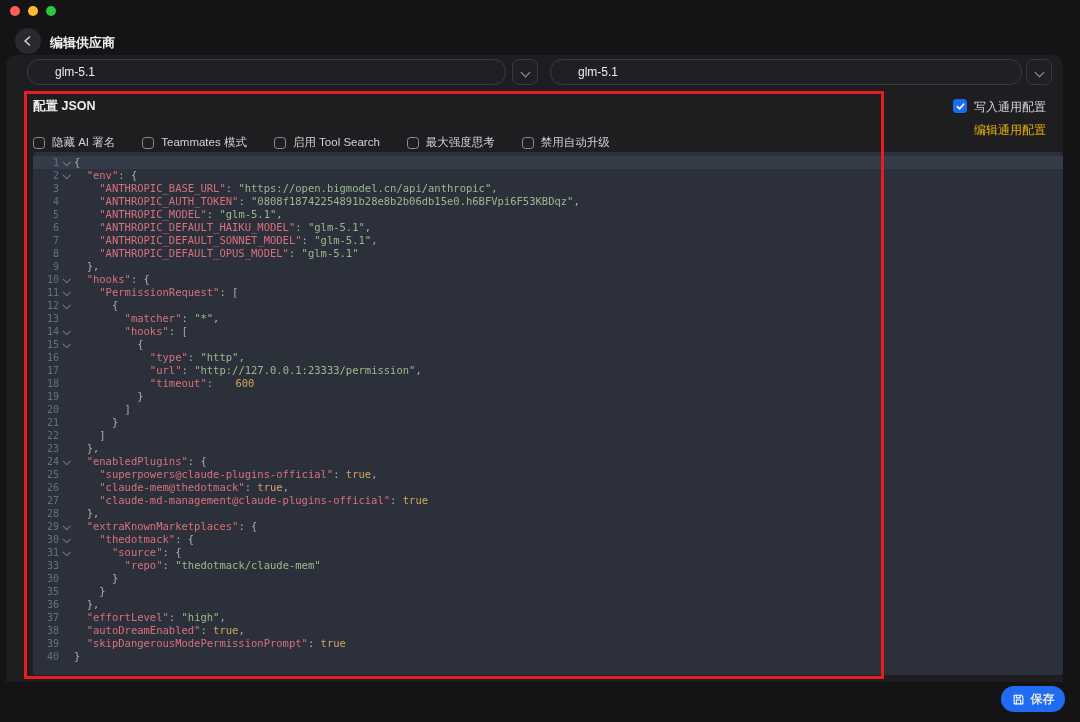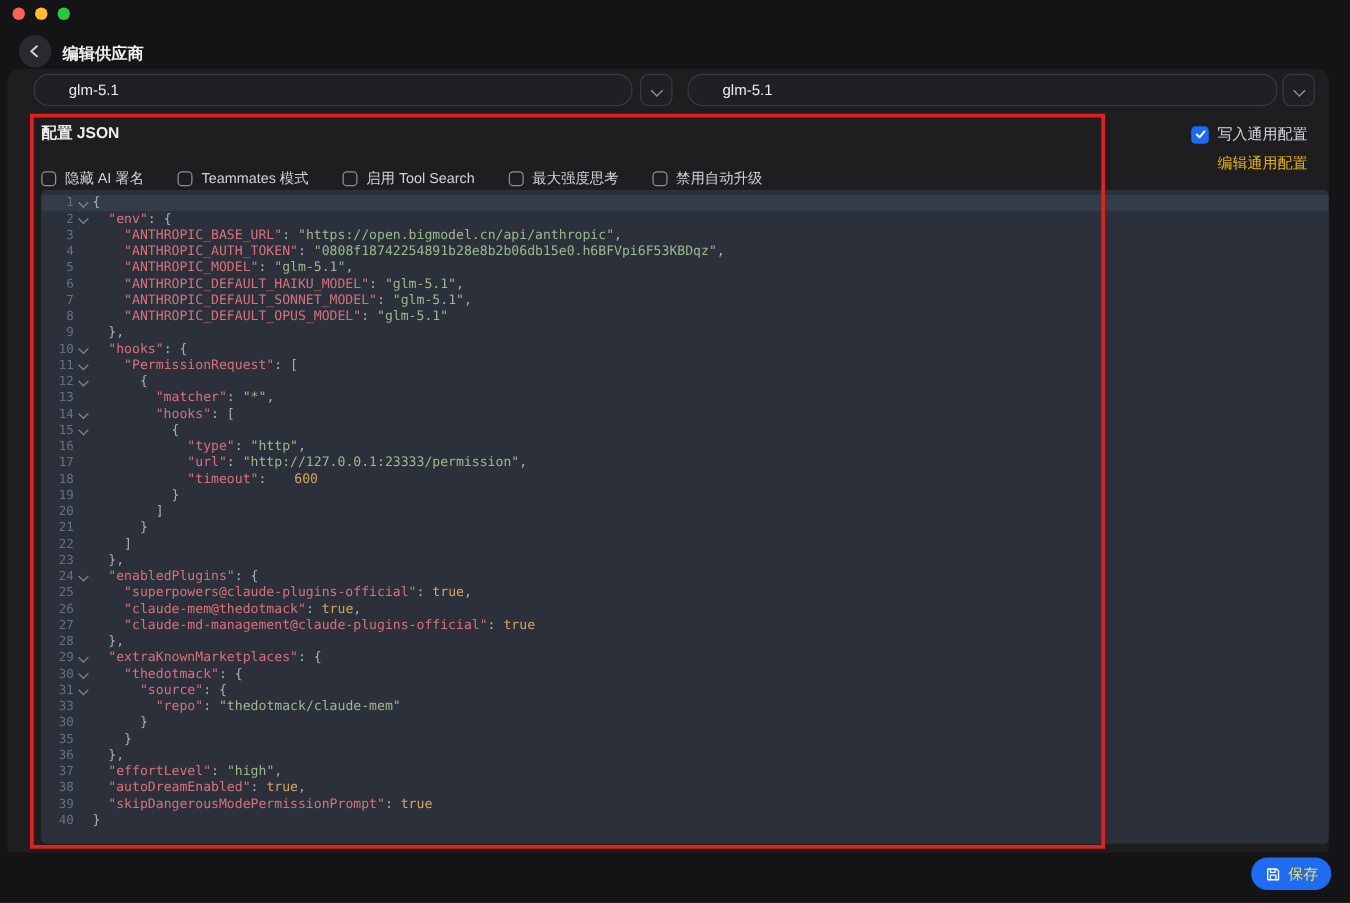--- a/index.html
+++ b/index.html
@@ -41,21 +41,21 @@
   }
   .chev-btn.primary { left:506px; }
   .chev-btn.secondary { left:1020px; }
   .chev-btn::after {
     content:''; position:absolute; left:9px; top:9px; width:6px; height:6px;
     border-right:1.5px solid #9a9aa2; border-bottom:1.5px solid #9a9aa2; transform:rotate(45deg);
   }
 
   
   .section-title { position:absolute; left:27px; top:43px; font-size:12.5px; font-weight:bold; color:#ededef; }
-  .write-common { position:absolute; right:17px; top:44px; display:flex; align-items:center; gap:7px; font-size:12px; color:#d6d6da; }
+  .write-common { position:absolute; right:17px; top:44px; display:flex; gap:7px; font-size:12px; color:#d6d6da; }
   .cb-checked {
     width:14px; height:14px; border-radius:3.5px; background:#1a6cf5; display:inline-flex;
     align-items:center; justify-content:center; cursor:pointer; flex:none;
   }
   .edit-link { position:absolute; right:17px; top:67px; font-size:12px; color:#eab308; text-decoration:none; cursor:pointer; }
 
   
   .options-row { position:absolute; left:27px; top:80px; display:flex; gap:27px; align-items:center; }
   .opt { display:flex; align-items:center; gap:7px; font-size:11.5px; color:#d2d2d6; cursor:pointer; }
   .cb-empty { width:12px; height:12px; border:1.5px solid #8e8e93; border-radius:3.5px; background:transparent; flex:none; }
@@ -82,21 +82,21 @@
 
   
   .annotation-box {
     position:absolute; left:24px; top:91px; width:860px; height:588px;
     border:3px solid #e51e20; pointer-events:none; z-index:6;
   }
 
   
   .save-btn {
     position:absolute; left:1001px; top:686px; width:64px; height:26px; border-radius:13px;
-    background:#1f6cf2; border:none; color:#fde047; font-size:12px; font-weight:normal;
+    background:#1f6cf2; border:none; color:#e5e5e5; font-size:12px; font-weight:bold;
     display:flex; align-items:center; justify-content:center; gap:6px; cursor:pointer;
     font-family:"Liberation Sans", sans-serif; z-index:3;
   }
 </style>
 </head>
 <body>
 
 <div class="traffic-lights">
   <span class="tl red"></span>
   <span class="tl yellow"></span>

